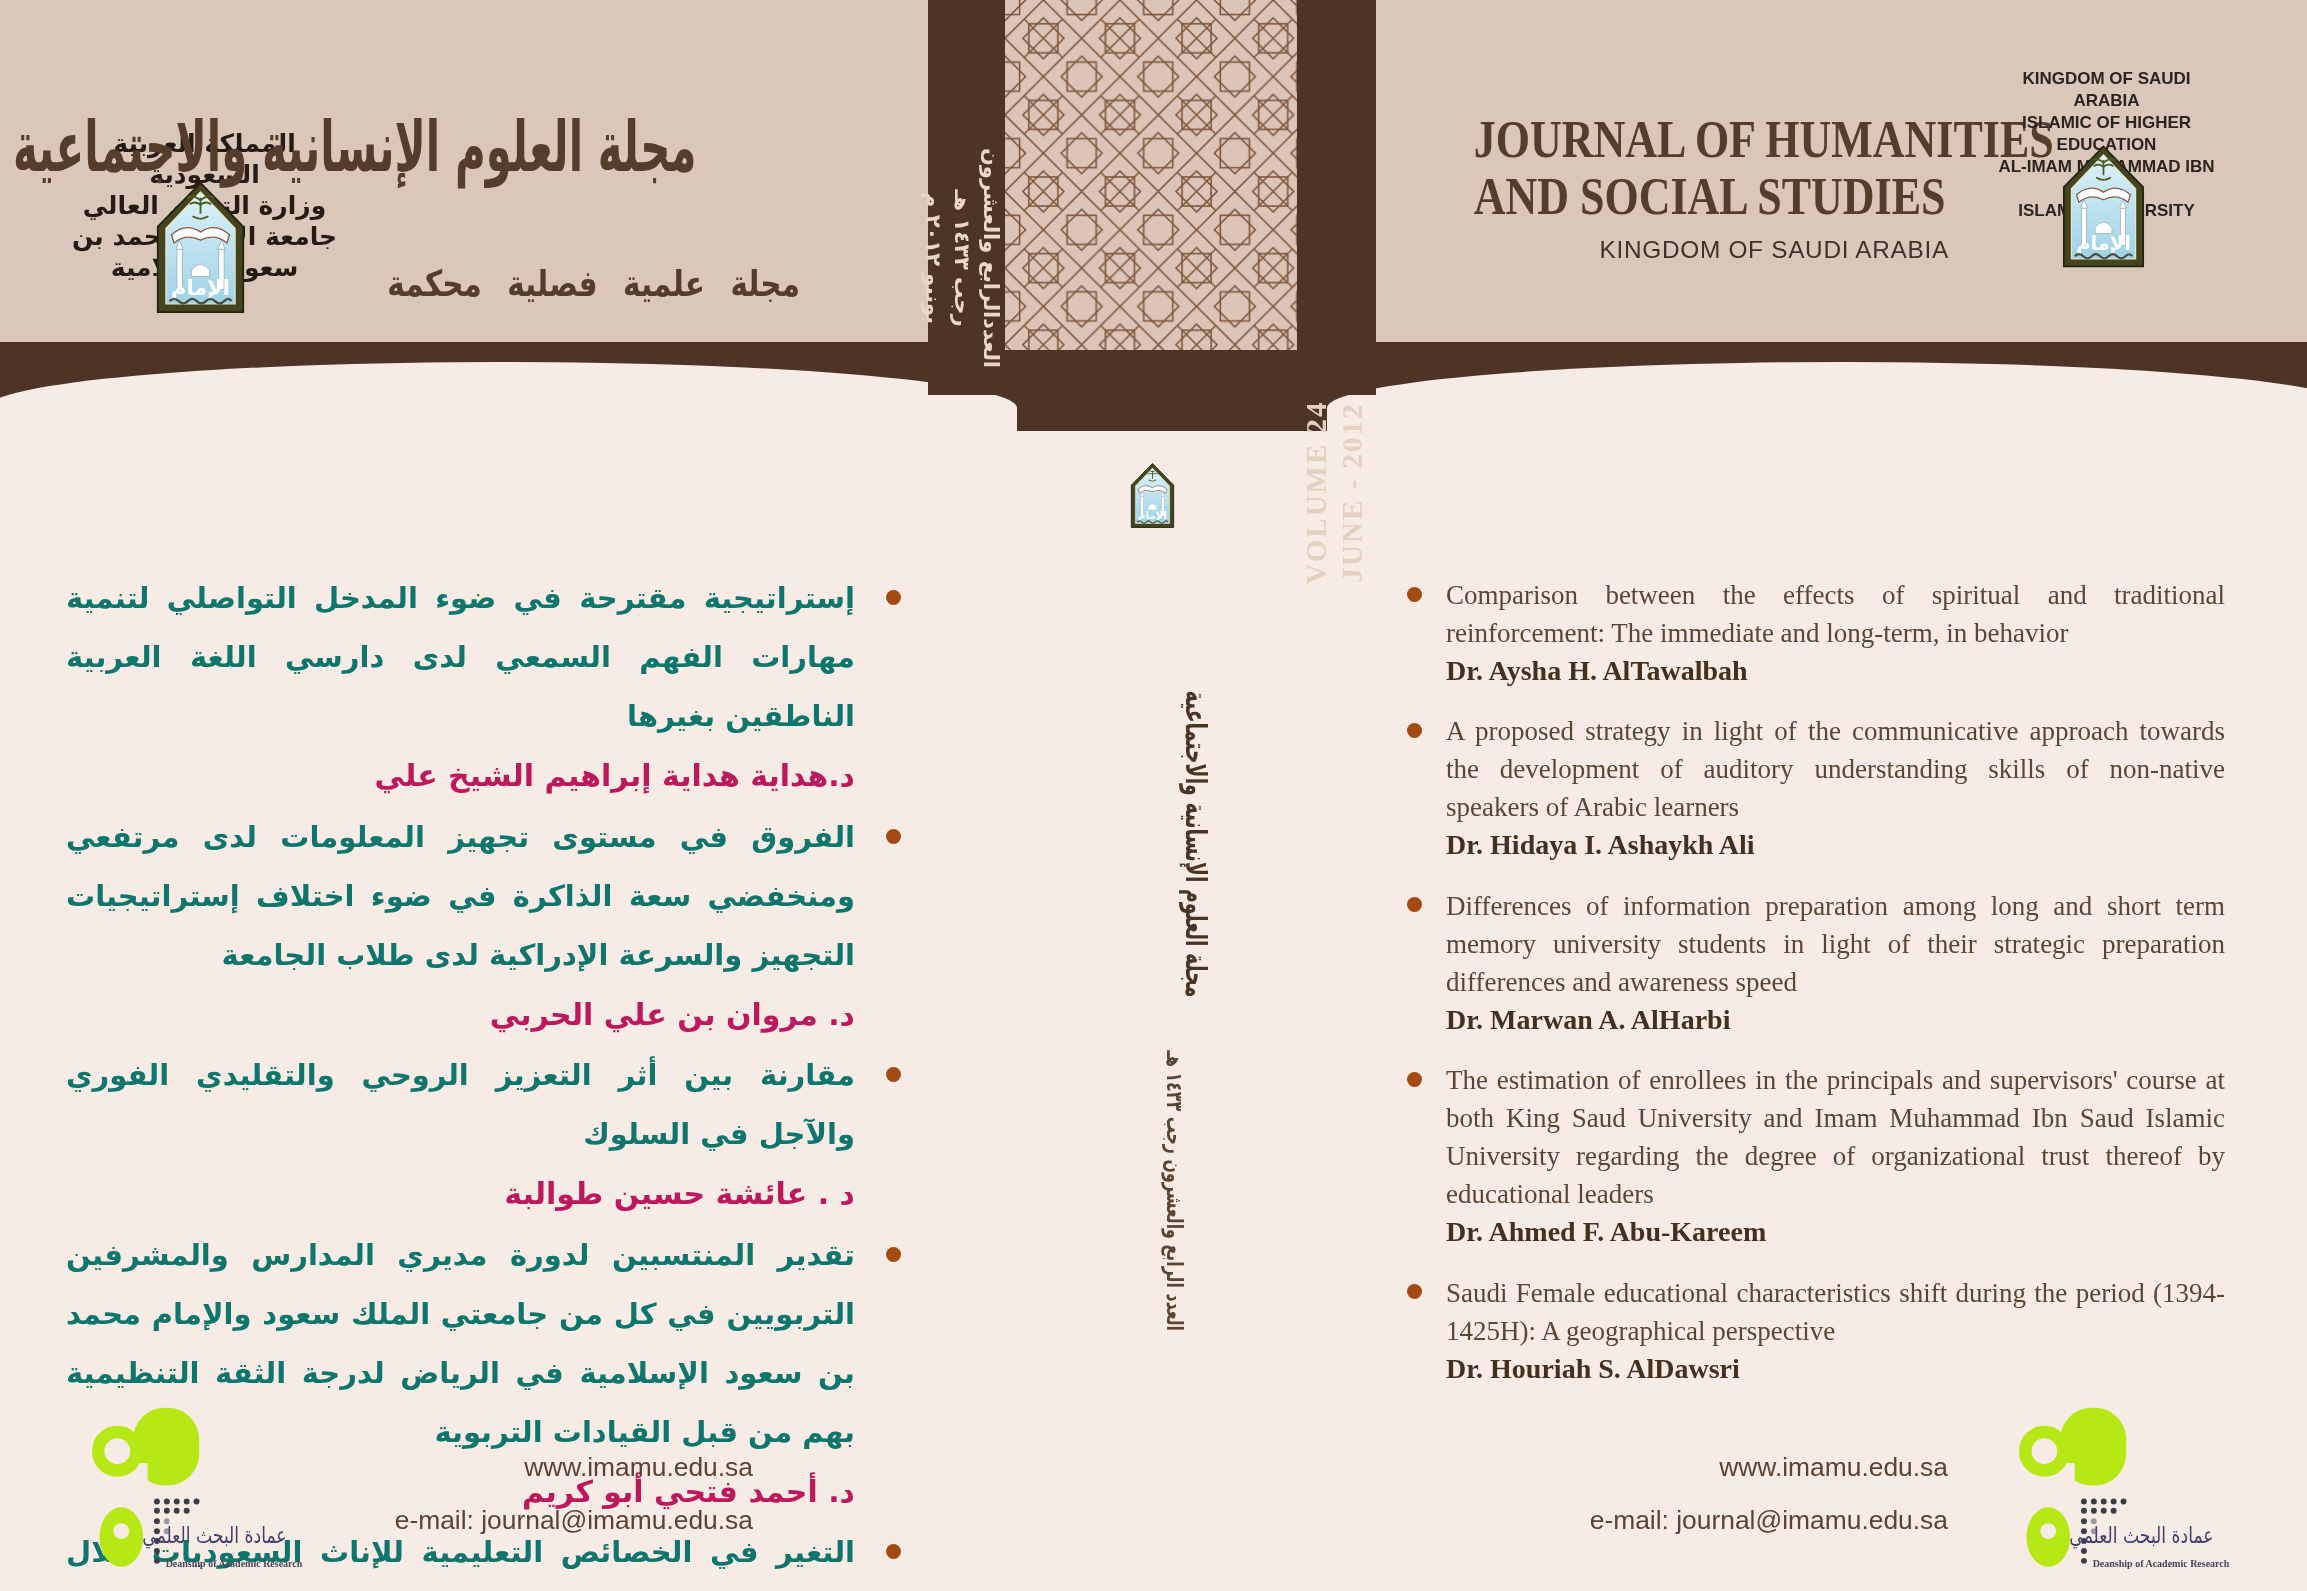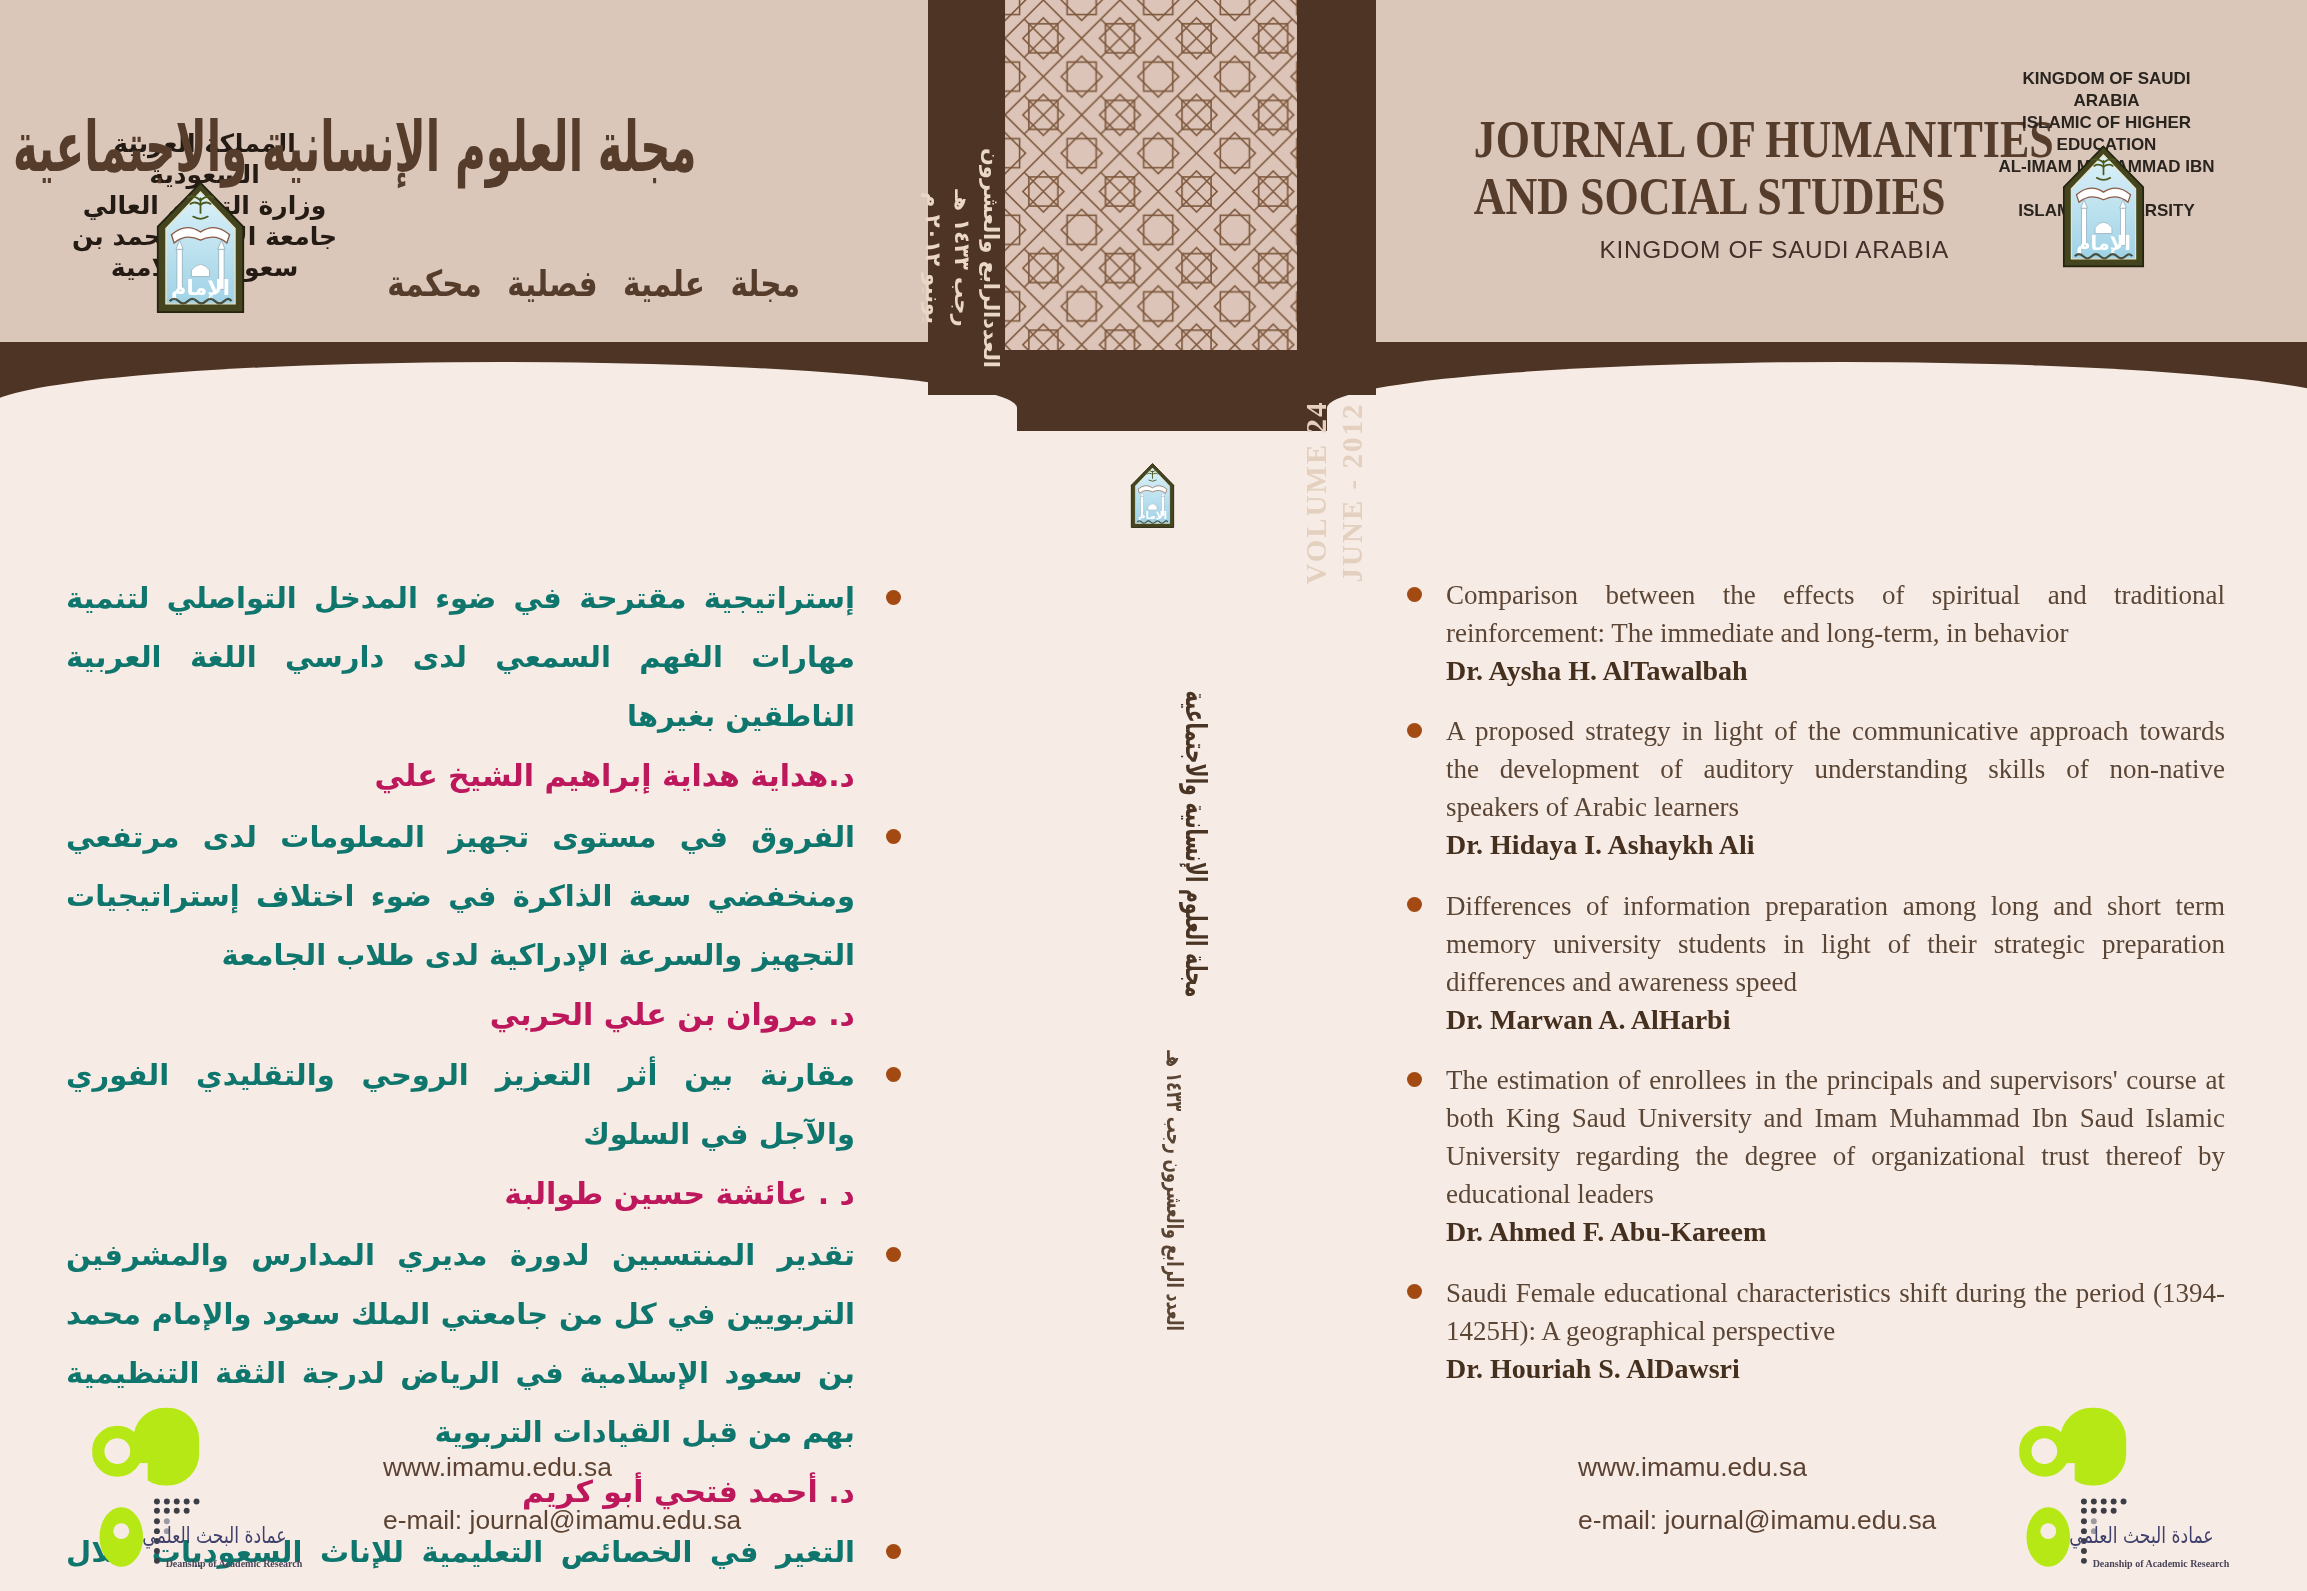--- a/index.html
+++ b/index.html
@@ -72,21 +72,21 @@
   .item-en{position:relative;padding-left:46px;margin-bottom:22.4px;}
   .item-en .t{font-family:"Liberation Serif",serif;font-size:27px;line-height:38px;
       color:#5b4535;text-align:justify;}
   .item-en .a{font-family:"Liberation Serif",serif;font-weight:bold;font-size:28px;line-height:38px;
       color:#45301f;}
   .item-en .bullet{position:absolute;left:6.6px;top:10.6px;}
 
   .bullet{width:15px;height:15px;border-radius:50%;background:#a24a12;display:inline-block;}
 
   
-  .url-block{position:absolute;width:370px;text-align:left;
+  .url-block{position:absolute;width:370px;text-align:right;
       font-family:"Liberation Sans",sans-serif;color:#5c4233;}
   .url-block .u{font-size:26.4px;line-height:33px;}
   .url-block .e{font-size:26.4px;line-height:33px;margin-top:20px;}
   .url-left{left:383px;top:1451px;}
   .url-right{left:1578px;top:1451px;}
 
   .dean{position:absolute;width:277px;height:182px;}
   .dean-left{left:92px;top:1405px;}
   .dean-right{left:2019px;top:1405px;}
   .dean .mark{position:absolute;left:0;top:0;width:116px;height:175px;}

